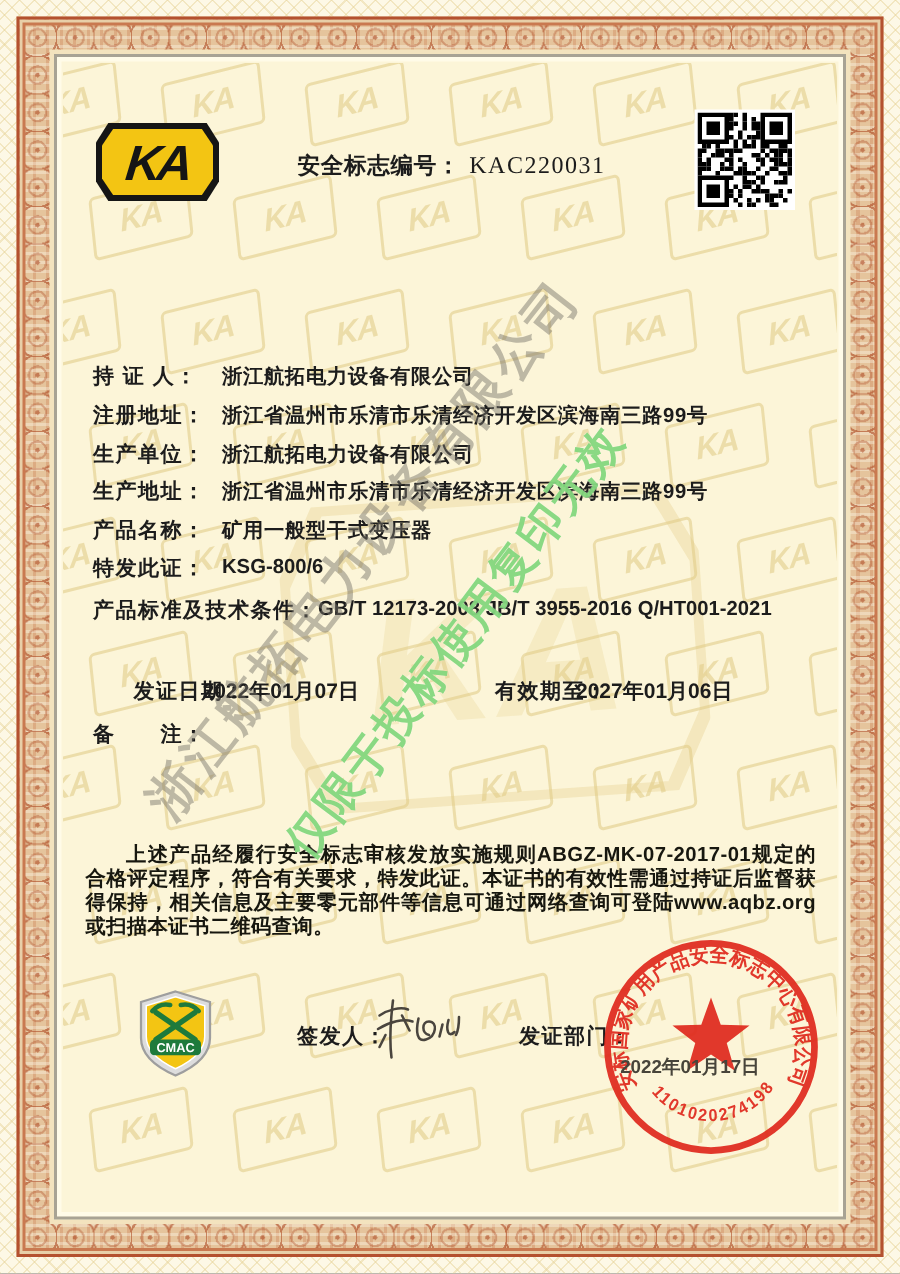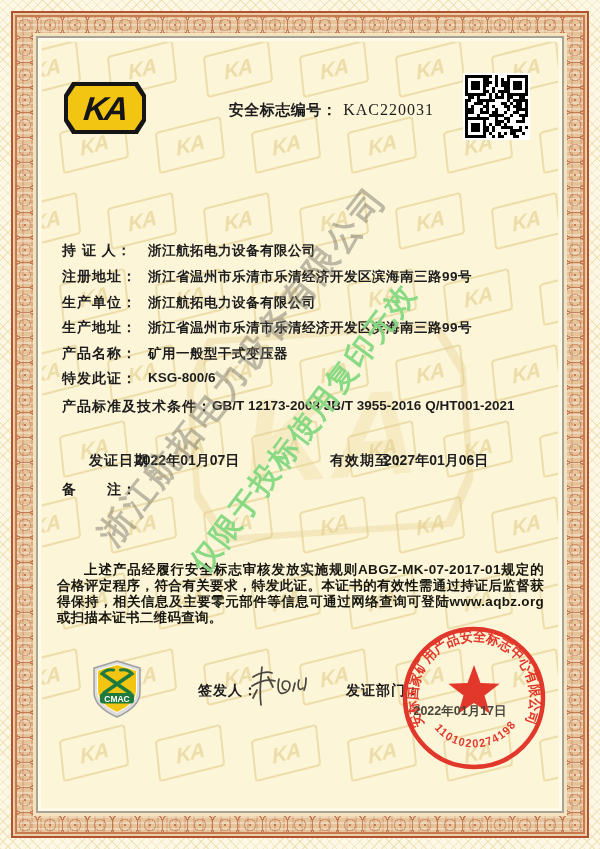--- a/index.html
+++ b/index.html
@@ -53,21 +53,21 @@
   }
   
   .ka-logo{position:absolute;left:64px;top:82px;width:82px;height:52px;z-index:3;
     background:#151515;
     clip-path:polygon(10% 0%,90% 0%,100% 25%,100% 75%,90% 100%,10% 100%,0% 75%,0% 25%);}
   .ka-logo-inner{position:absolute;inset:4px;background:#f3c513;
     clip-path:polygon(10% 0%,90% 0%,100% 25%,100% 75%,90% 100%,10% 100%,0% 75%,0% 25%);
     display:flex;align-items:center;justify-content:center;}
   .ka-logo-text{font-size:33px;font-weight:900;font-style:italic;color:#151515;
     letter-spacing:-3px;transform:skewX(-6deg);line-height:1;}
-  .cert-no{position:absolute;left:168px;top:101px;width:266px;text-align:right;z-index:3;white-space:nowrap;}
+  .cert-no{position:absolute;left:168px;top:101px;width:266px;text-align:center;z-index:3;white-space:nowrap;}
   .cert-no .lbl{font-weight:bold;font-size:15px;letter-spacing:.5px;}
   .cert-no .val{font-size:16px;font-family:"Liberation Serif",serif;letter-spacing:1px;margin-left:6px;}
   .qr{position:absolute;left:463px;top:73px;width:63px;height:63px;z-index:3;background:#fff;padding:2px;}
   
   .title{position:absolute;left:0;top:168px;width:100%;text-align:center;z-index:3;
     font-family:"Liberation Serif",serif;font-weight:900;font-size:31px;letter-spacing:3px;color:#141414;}
   
   .row{position:absolute;left:62px;width:484px;display:flex;align-items:flex-start;z-index:3;}
   .row .lbl{font-weight:bold;font-size:14px;width:86px;flex:none;letter-spacing:1px;white-space:nowrap;}
   .row .val{font-size:13.5px;font-weight:600;letter-spacing:.5px;}

